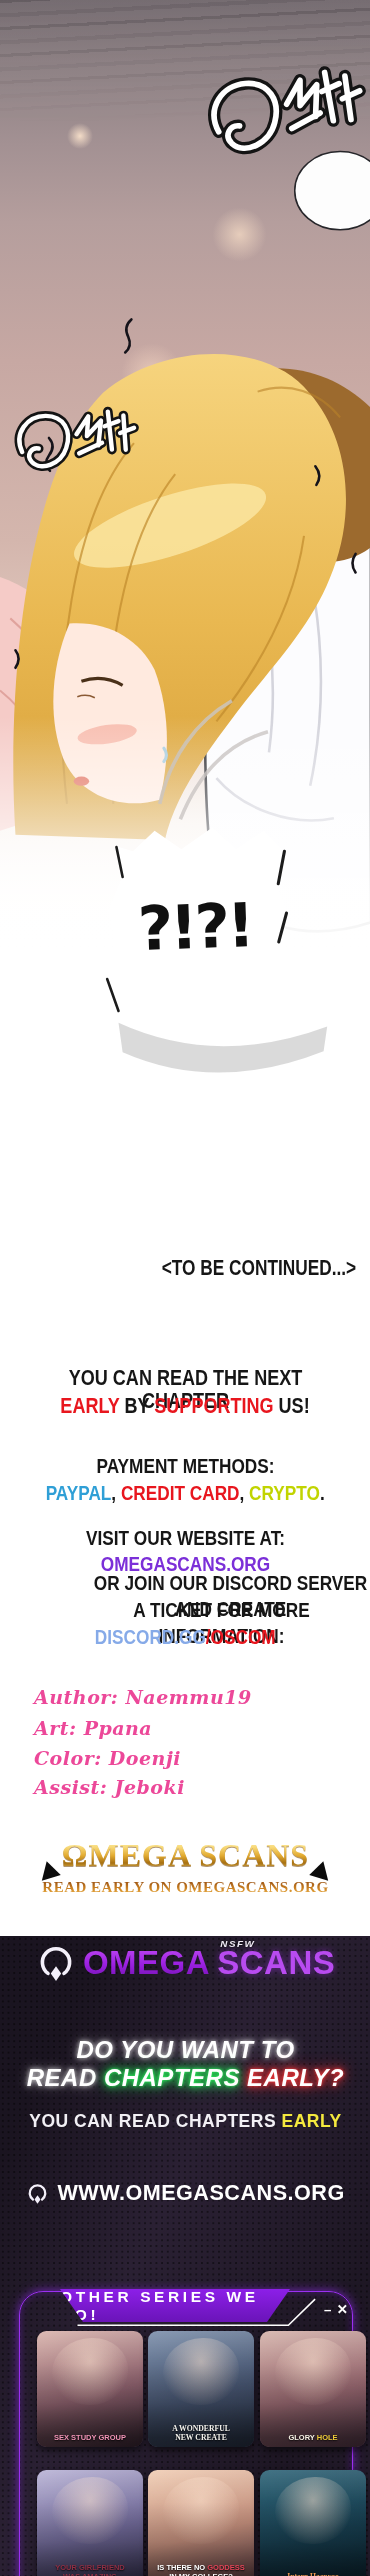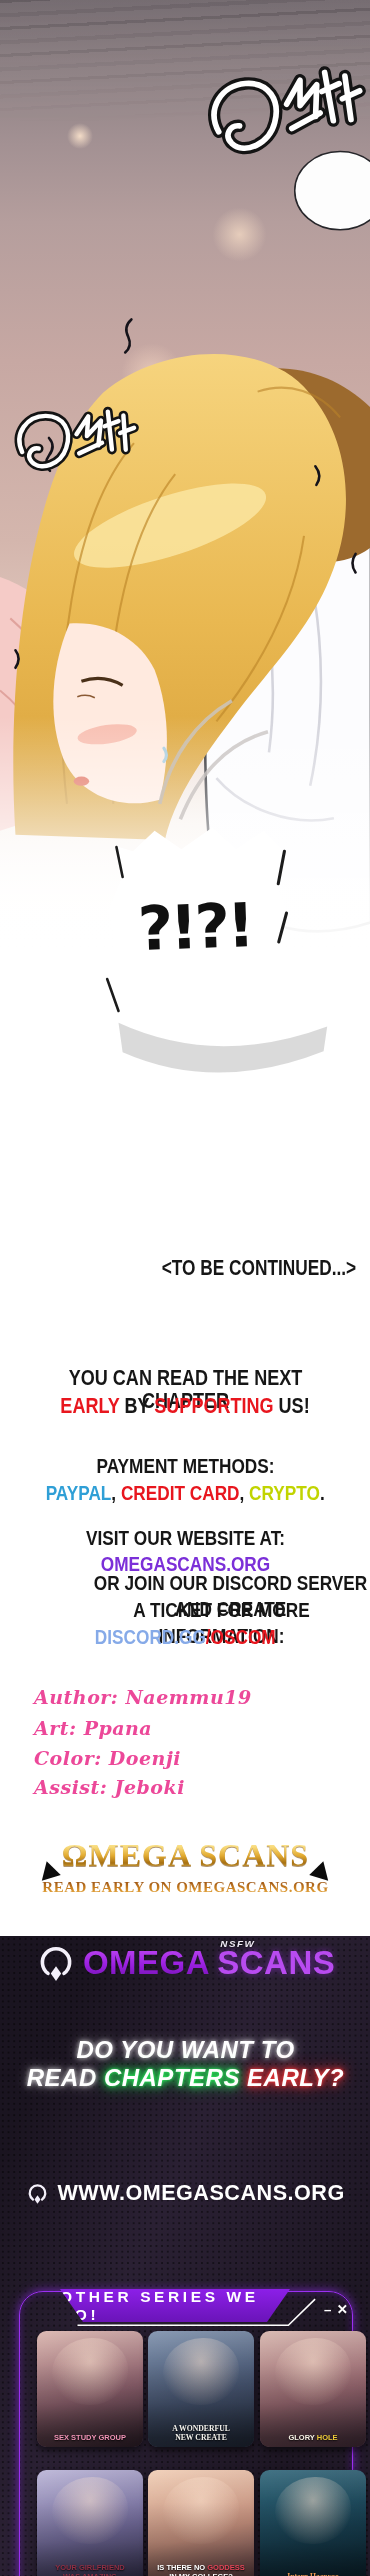--- a/index.html
+++ b/index.html
@@ -299,20 +299,23 @@
       <span class="brand-nsfw">NSFW</span>
       <span>SCANS</span>
     </span>
   </div>
 
   <div class="abs ctr promo-head" style="top:2036px;">DO YOU WANT TO</div>
   <div class="abs ctr promo-head" style="top:2064px;">
     <span>READ </span><span class="glow-green">CHAPTERS</span><span class="glow-red"> EARLY?</span>
   </div>
 
+  <div class="abs ctr promo-sub" style="top:2111px;">
+    <span>YOU CAN READ CHAPTERS </span><span class="s-yellow">EARLY</span>
+  </div>
 
   <div class="abs ctr url-row">
     <svg width="23" height="23" viewBox="0 0 100 100">
       <path d="M30,76 A34,34 0 1 1 70,76" stroke="#f4f0fa" stroke-width="10" fill="none" stroke-linecap="round"></path>
       <path d="M50,58 L63,76 L50,95 L37,76 Z" fill="#f4f0fa"></path>
     </svg>
     <span class="url-text">WWW.OMEGASCANS.ORG</span>
   </div>
 
   <div class="abs series-panel"></div>

